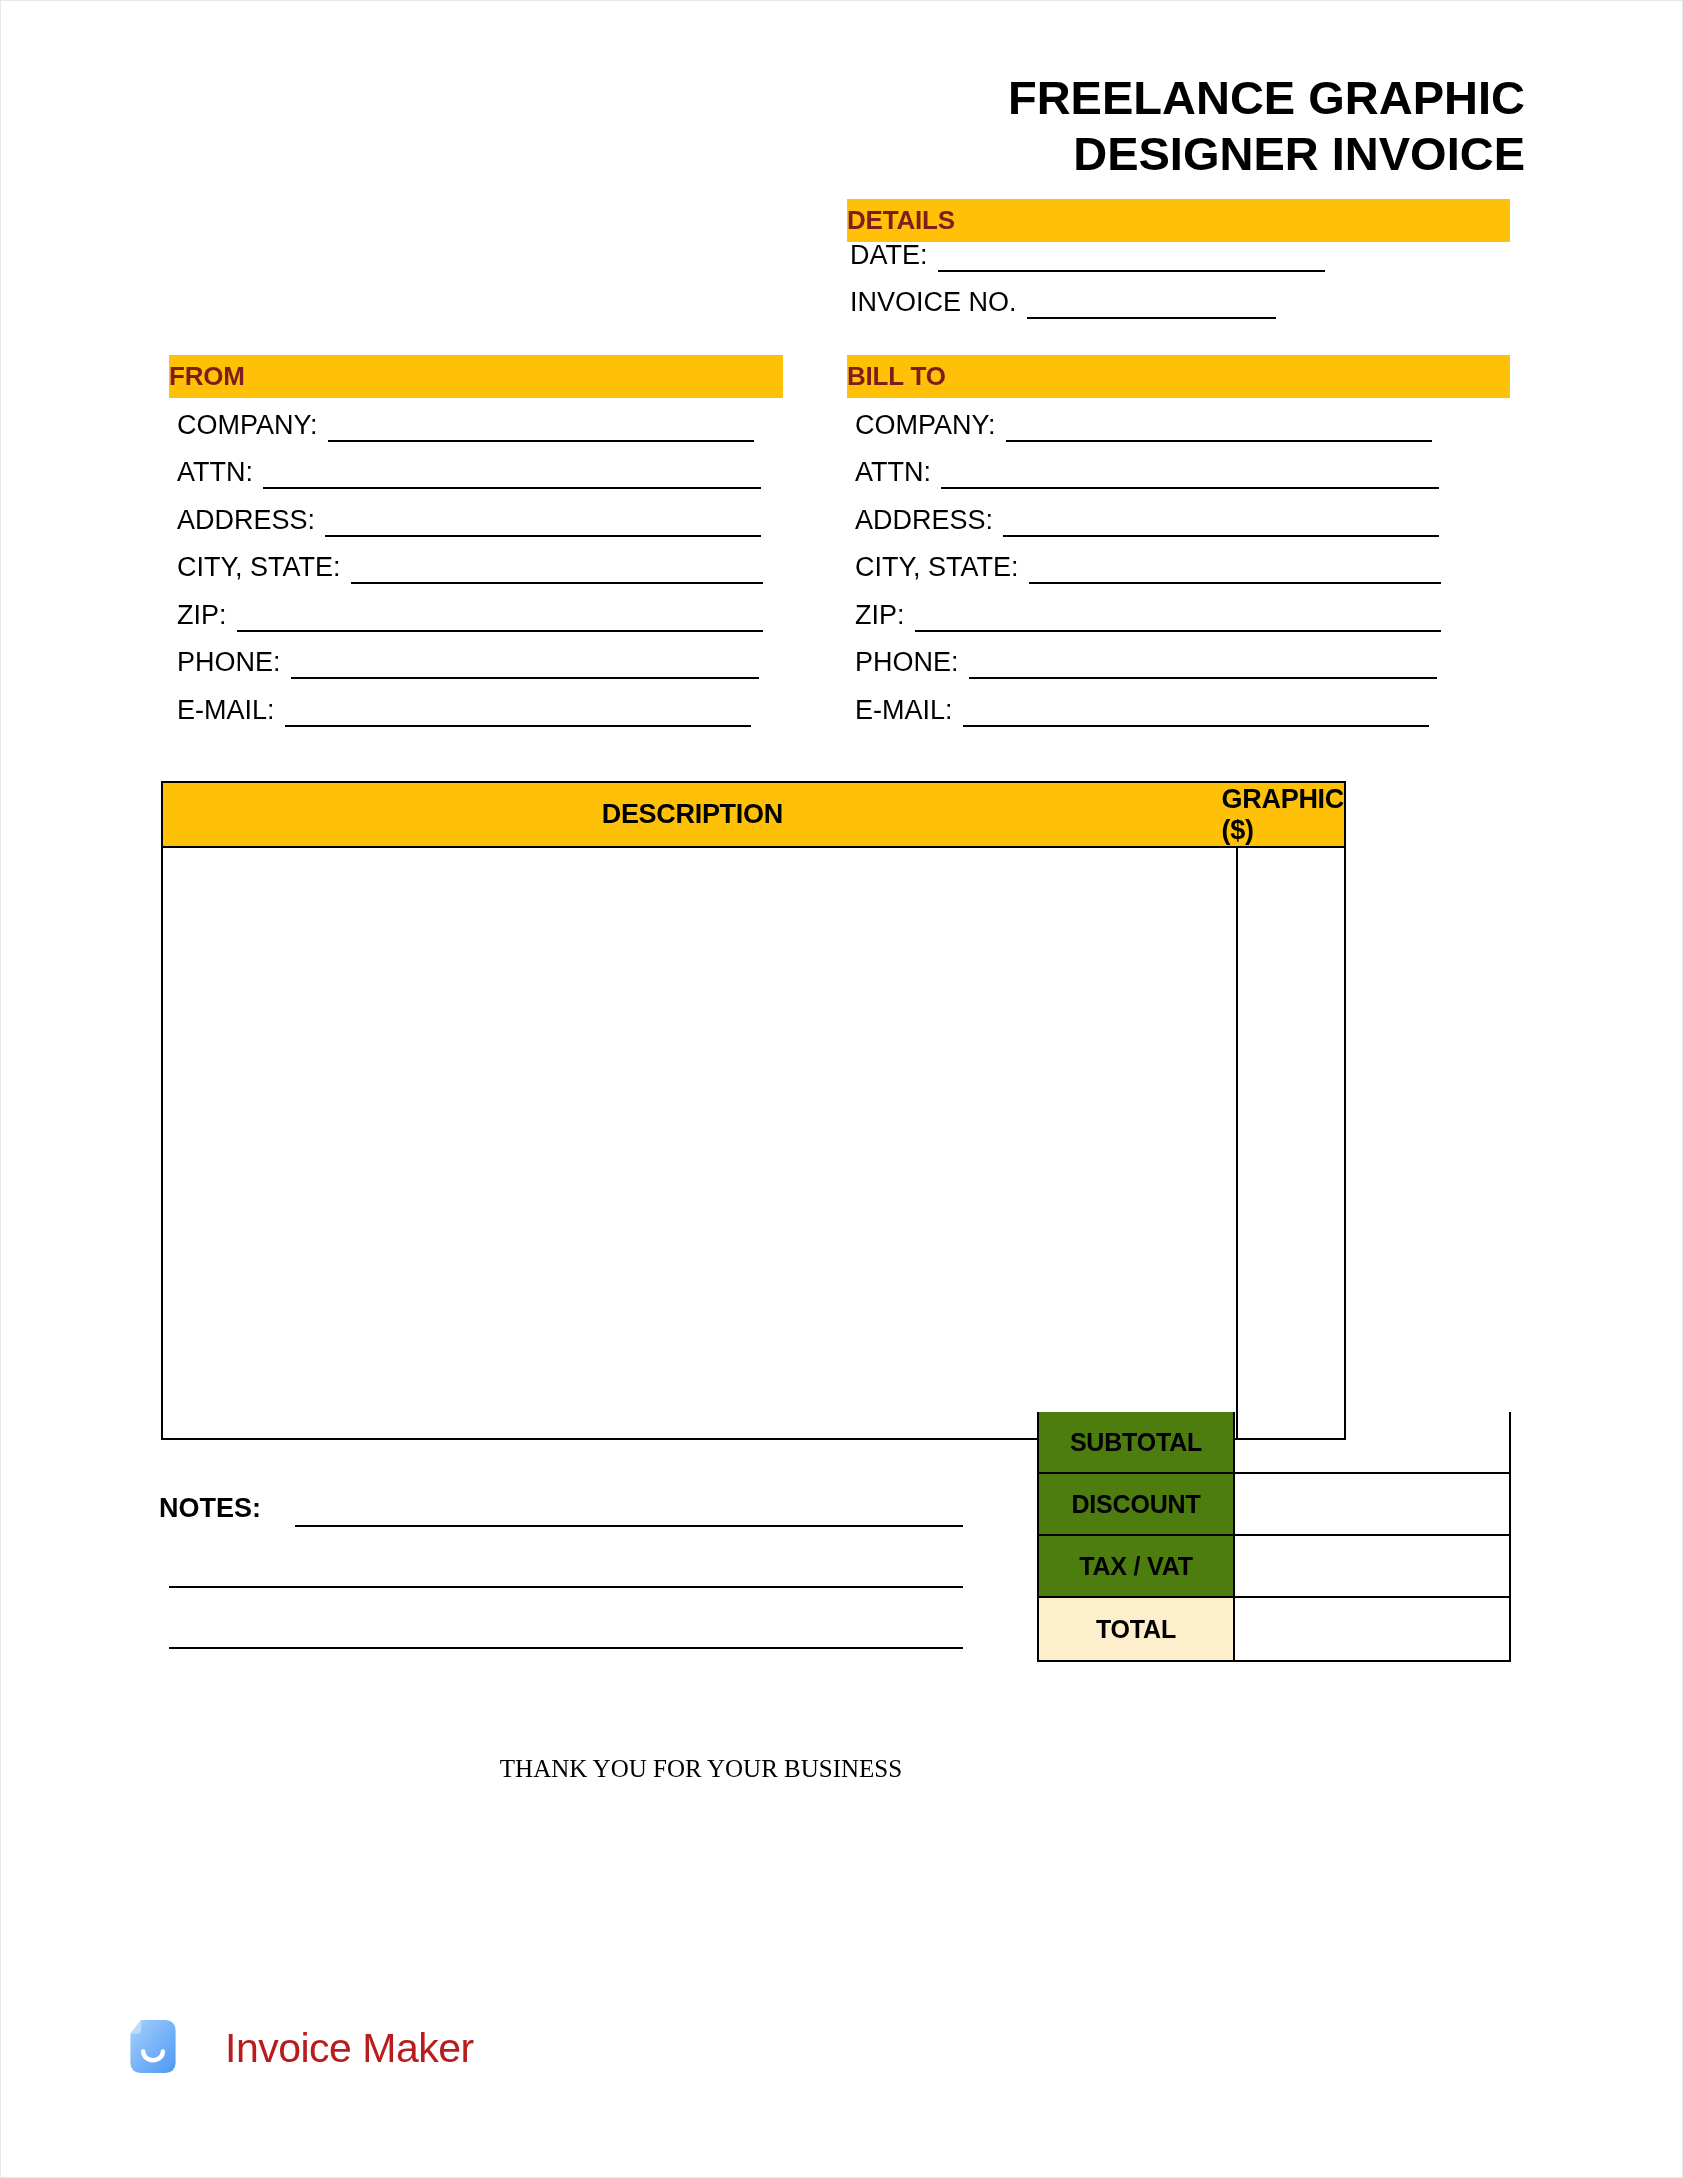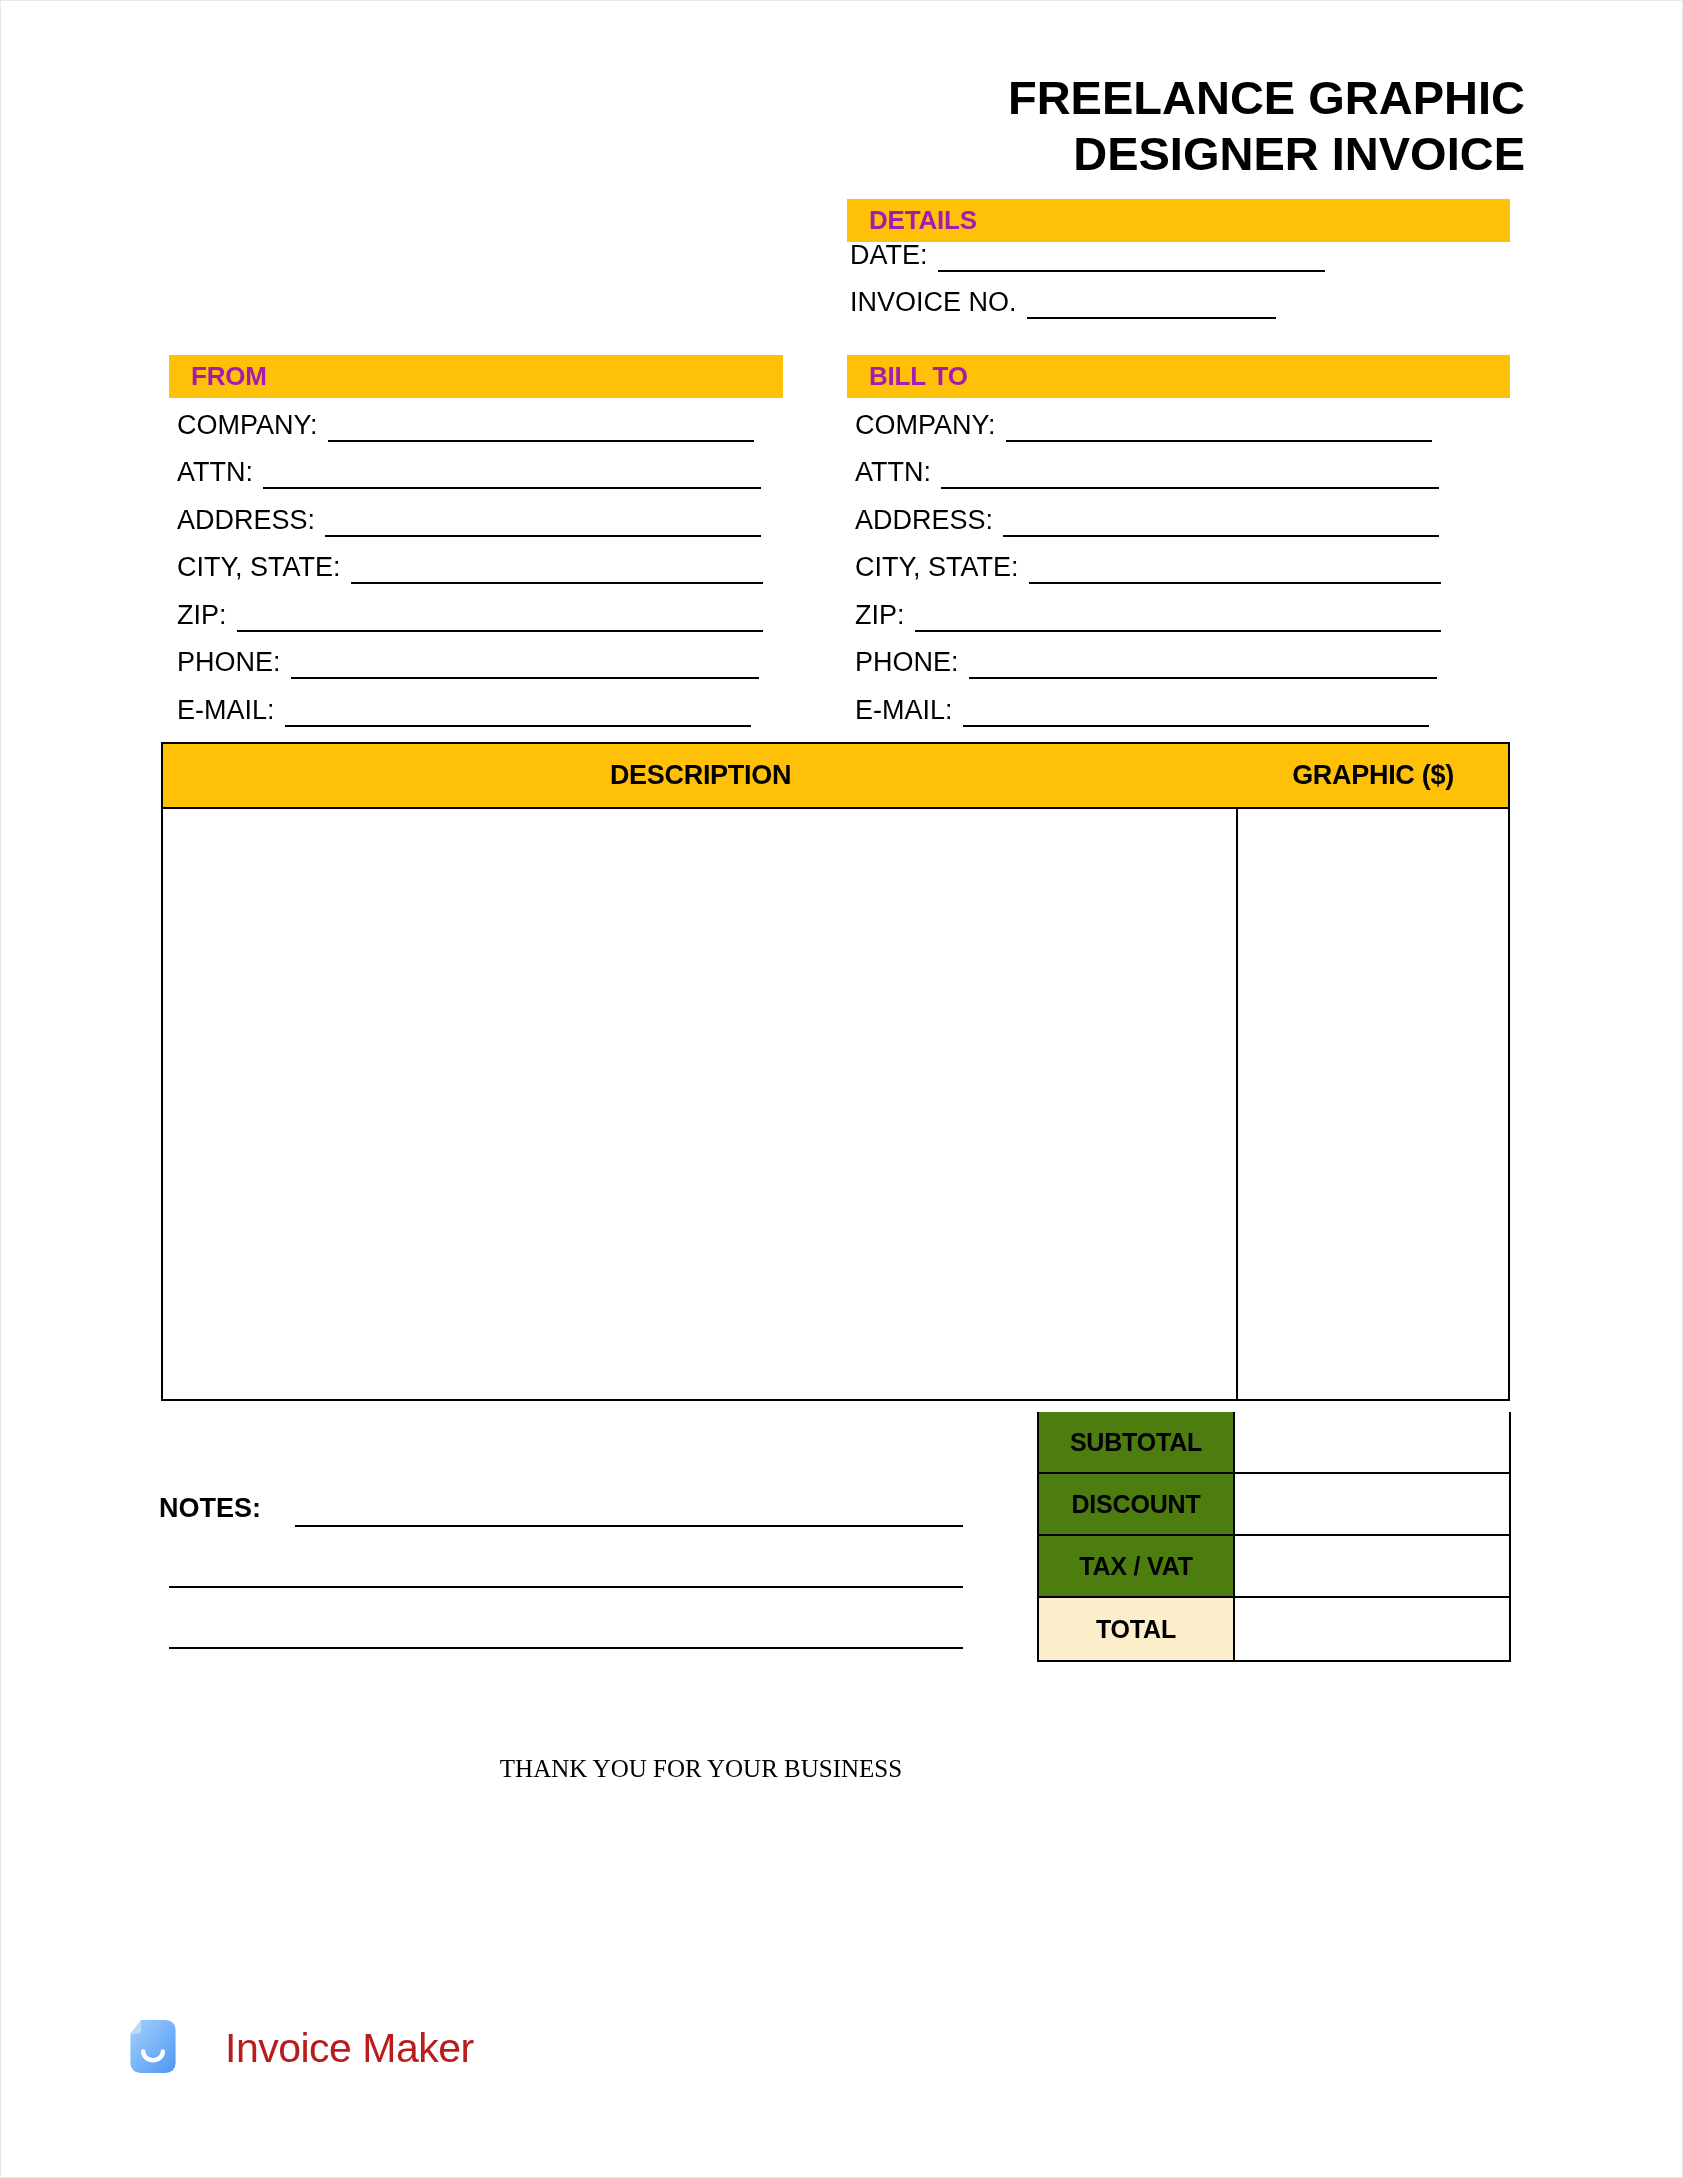--- a/index.html
+++ b/index.html
@@ -39,22 +39,21 @@
   .bar {
     position: absolute;
     background: #FFC107;
     height: 43px;
     display: flex;
     align-items: center;
   }
   .bar-label {
     font-size: 26px;
     font-weight: bold;
-    color: #a21caf;
-    padding-left: 22px;
+    color: #7f1d1d;
     letter-spacing: -0.2px;
   }
 
   
   .field-row {
     position: absolute;
     display: flex;
     align-items: flex-end;
     height: 30px;
   }
@@ -76,22 +75,22 @@
   #details-bar { left: 846px; top: 198px; width: 663px; }
 
   
   #from-bar { left: 168px; top: 354px; width: 614px; }
   #billto-bar { left: 846px; top: 354px; width: 663px; }
 
   
   .items-table {
     position: absolute;
     left: 160px;
-    top: 741px;
-    width: 1349px;
+    top: 780px;
+    width: 1185px;
     border: 2.5px solid #000000;
   }
   .items-head {
     display: flex;
     background: #FFC107;
     height: 65px;
     border-bottom: 2.5px solid #000000;
   }
   .items-head .col-desc {
     width: 1075px;

